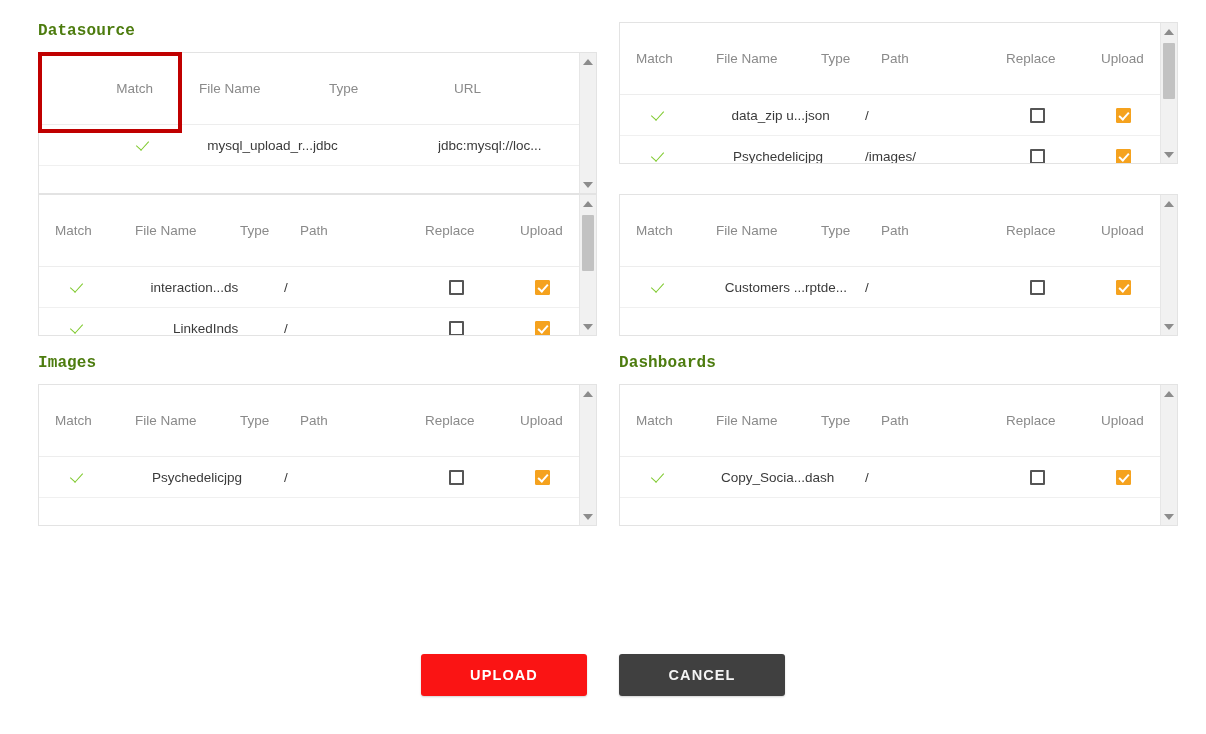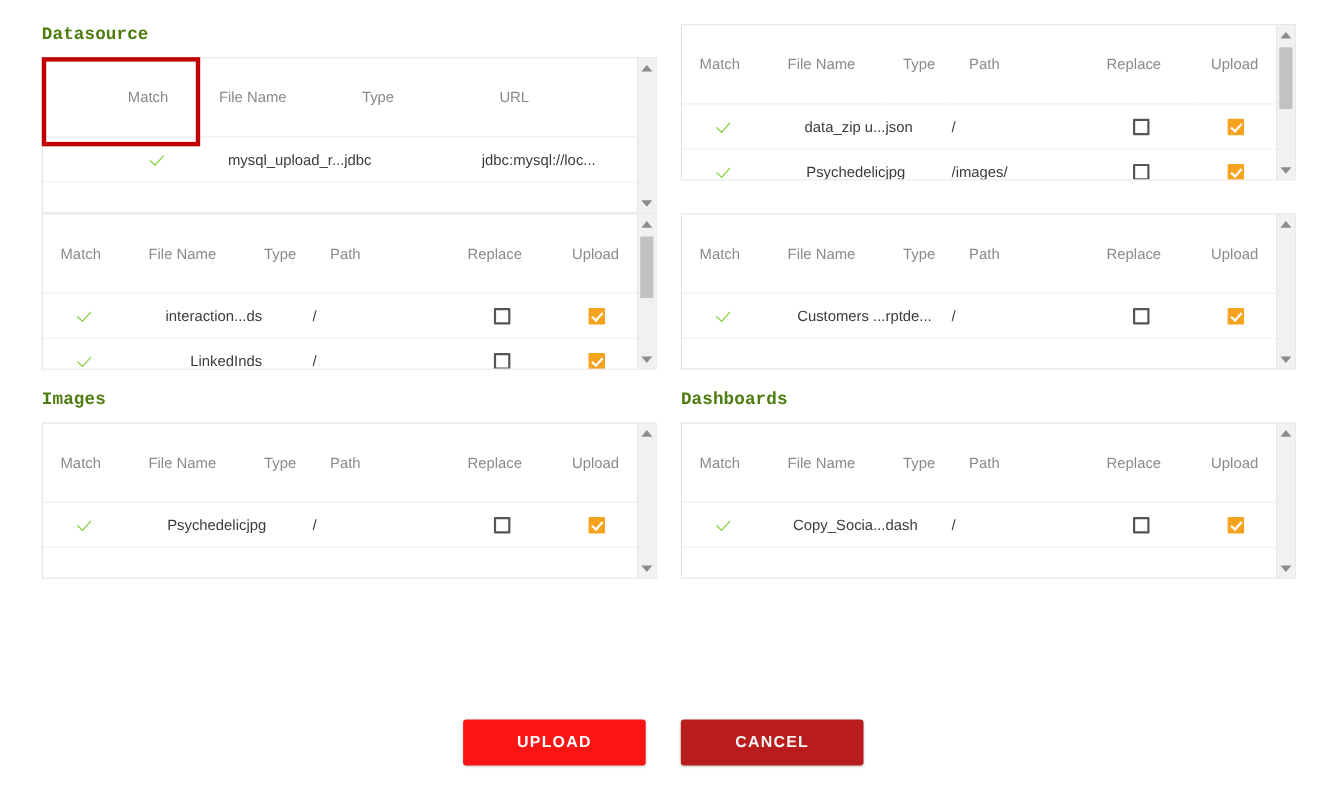--- a/index.html
+++ b/index.html
@@ -228,21 +228,21 @@
     font-size: 14.5px;
     font-weight: bold;
     letter-spacing: 1.1px;
     color: #ffffff;
     border-radius: 3px;
     font-family: "Liberation Sans", sans-serif;
     cursor: pointer;
     box-shadow: 0 1px 2px rgba(0,0,0,0.18);
   }
   .btn-upload { background: #fa1414; }
-  .btn-cancel { background: #b91c1c; color: #f4f4f4; }
+  .btn-cancel { background: #404040; color: #f4f4f4; }
 </style>
 </head>
 <body>
 
 <div class="page">
 
   <div class="grid">
 
     <div class="panel row1">
       <div class="panel-title">Datasource</div>

